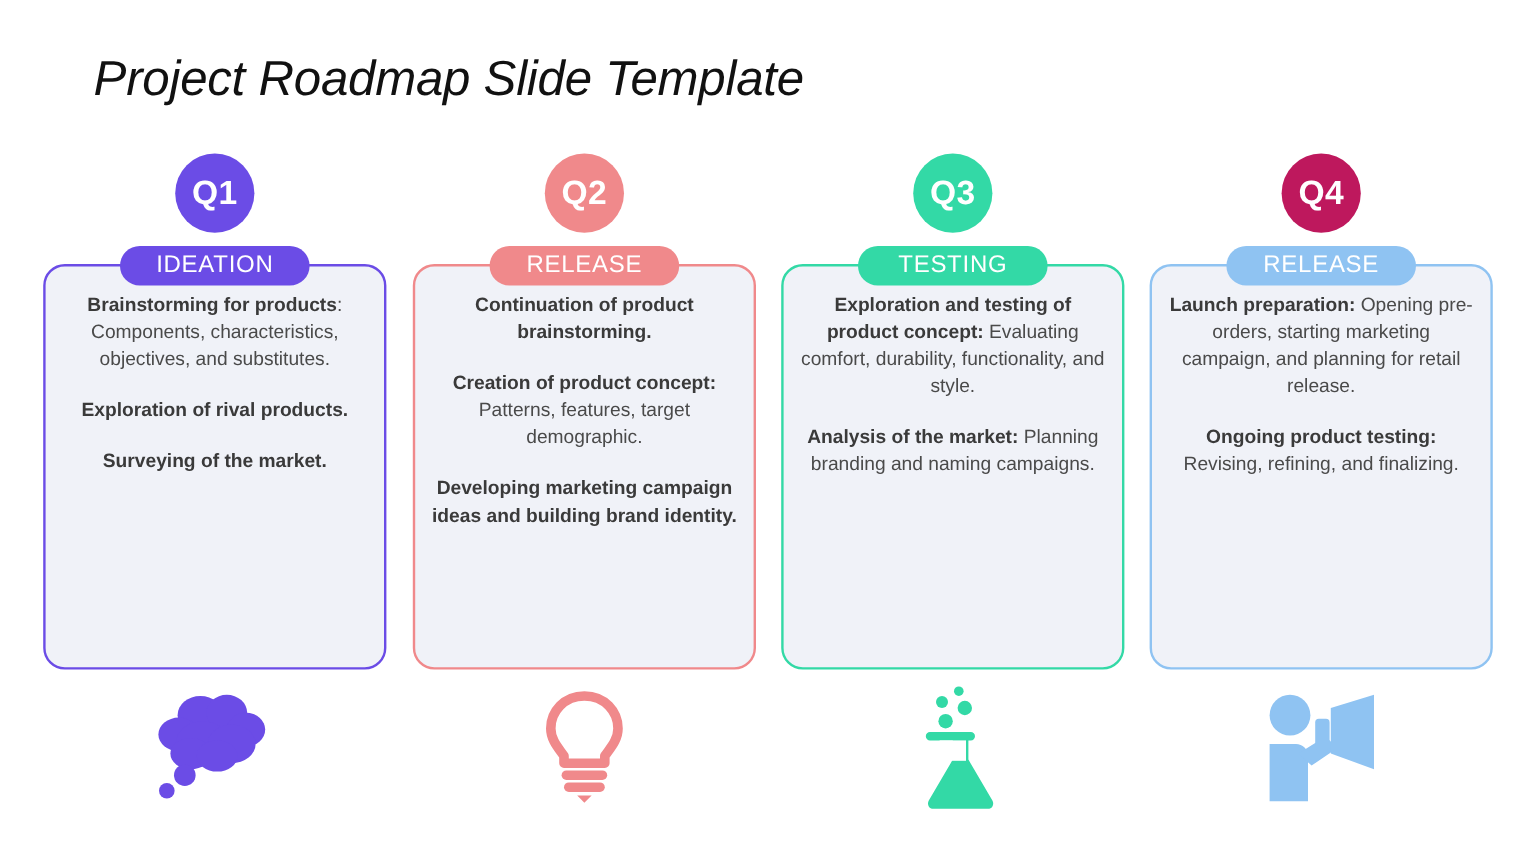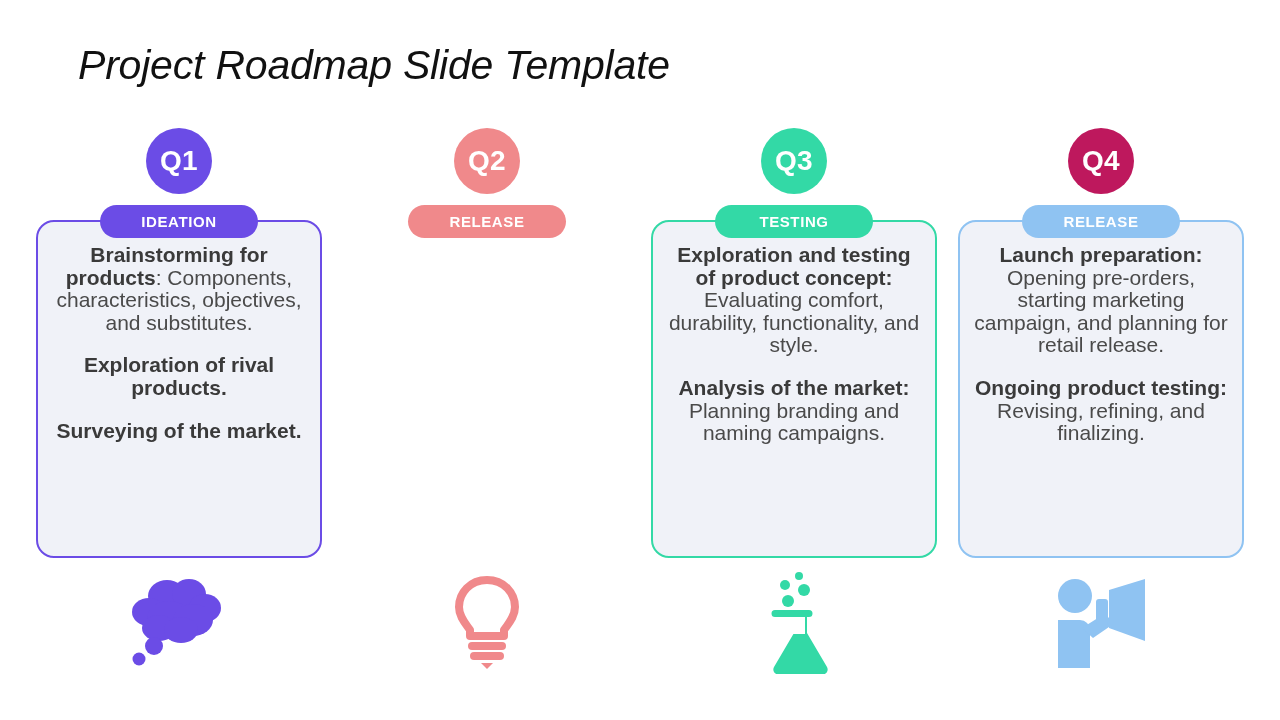--- a/index.html
+++ b/index.html
@@ -86,22 +86,22 @@
     border-radius: 17px;
     display: flex;
     align-items: center;
     justify-content: center;
     padding: 0 22px;
     box-sizing: border-box;
     z-index: 3;
   }
   .phase-pill .pill-label {
     color: #ffffff;
-    font-size: 15px;
-    font-weight: bold;
+    font-size: 20px;
+    font-weight: normal;
     letter-spacing: 0.6px;
     white-space: nowrap;
   }
 
   
   .card {
     position: absolute;
     top: 100px;
     left: 0;
     width: 286px;
@@ -111,21 +111,21 @@
     border-style: solid;
     border-width: 2.4px;
     background: #f0f2f8;
     z-index: 1;
     padding: 22px 14px 14px 14px;
     overflow: hidden;
   }
 
   .card-body {
     text-align: center;
-    font-size: 21px;
+    font-size: 16px;
     line-height: 22.6px;
     color: #4a4a4a;
   }
   .card-body p {
     margin: 0 0 20px 0;
   }
   .card-body p:last-child {
     margin-bottom: 0;
   }
   .card-body b {
@@ -188,20 +188,27 @@
       </div>
     </div>
 
     <div class="column col-1">
       <div class="quarter-circle" style="background: rgb(240, 137, 139);">
         <span class="q-label">Q2</span>
       </div>
       <div class="phase-pill" style="background: rgb(240, 137, 139);">
         <span class="pill-label">RELEASE</span>
       </div>
+      <div class="card" style="border-color: rgb(240, 137, 139); background: rgb(240, 242, 248);">
+        <div class="card-body">
+            <p><b>Continuation of product brainstorming.</b></p>
+            <p><b>Creation of product concept:</b> Patterns, features, target demographic.</p>
+            <p><b>Developing marketing campaign ideas and building brand identity.</b></p>
+          </div>
+      </div>
       <div class="phase-icon">
         <svg width="78" height="96" viewBox="0 0 78 96" aria-hidden="true">
           <g fill="none" stroke="#f0898b" stroke-width="8" stroke-linecap="round" stroke-linejoin="round">
             <path d="M39 6 C22 6 11 19 11 33 C11 43 18 50 22 56 L22 62 L56 62 L56 56 C60 50 67 43 67 33 C67 19 56 6 39 6 Z"></path>
             <line x1="24" y1="72" x2="54" y2="72"></line>
             <line x1="26" y1="82" x2="52" y2="82"></line>
           </g>
           <path d="M33 89 L45 89 L39 95 Z" fill="#f0898b"></path>
         </svg>
       </div>

